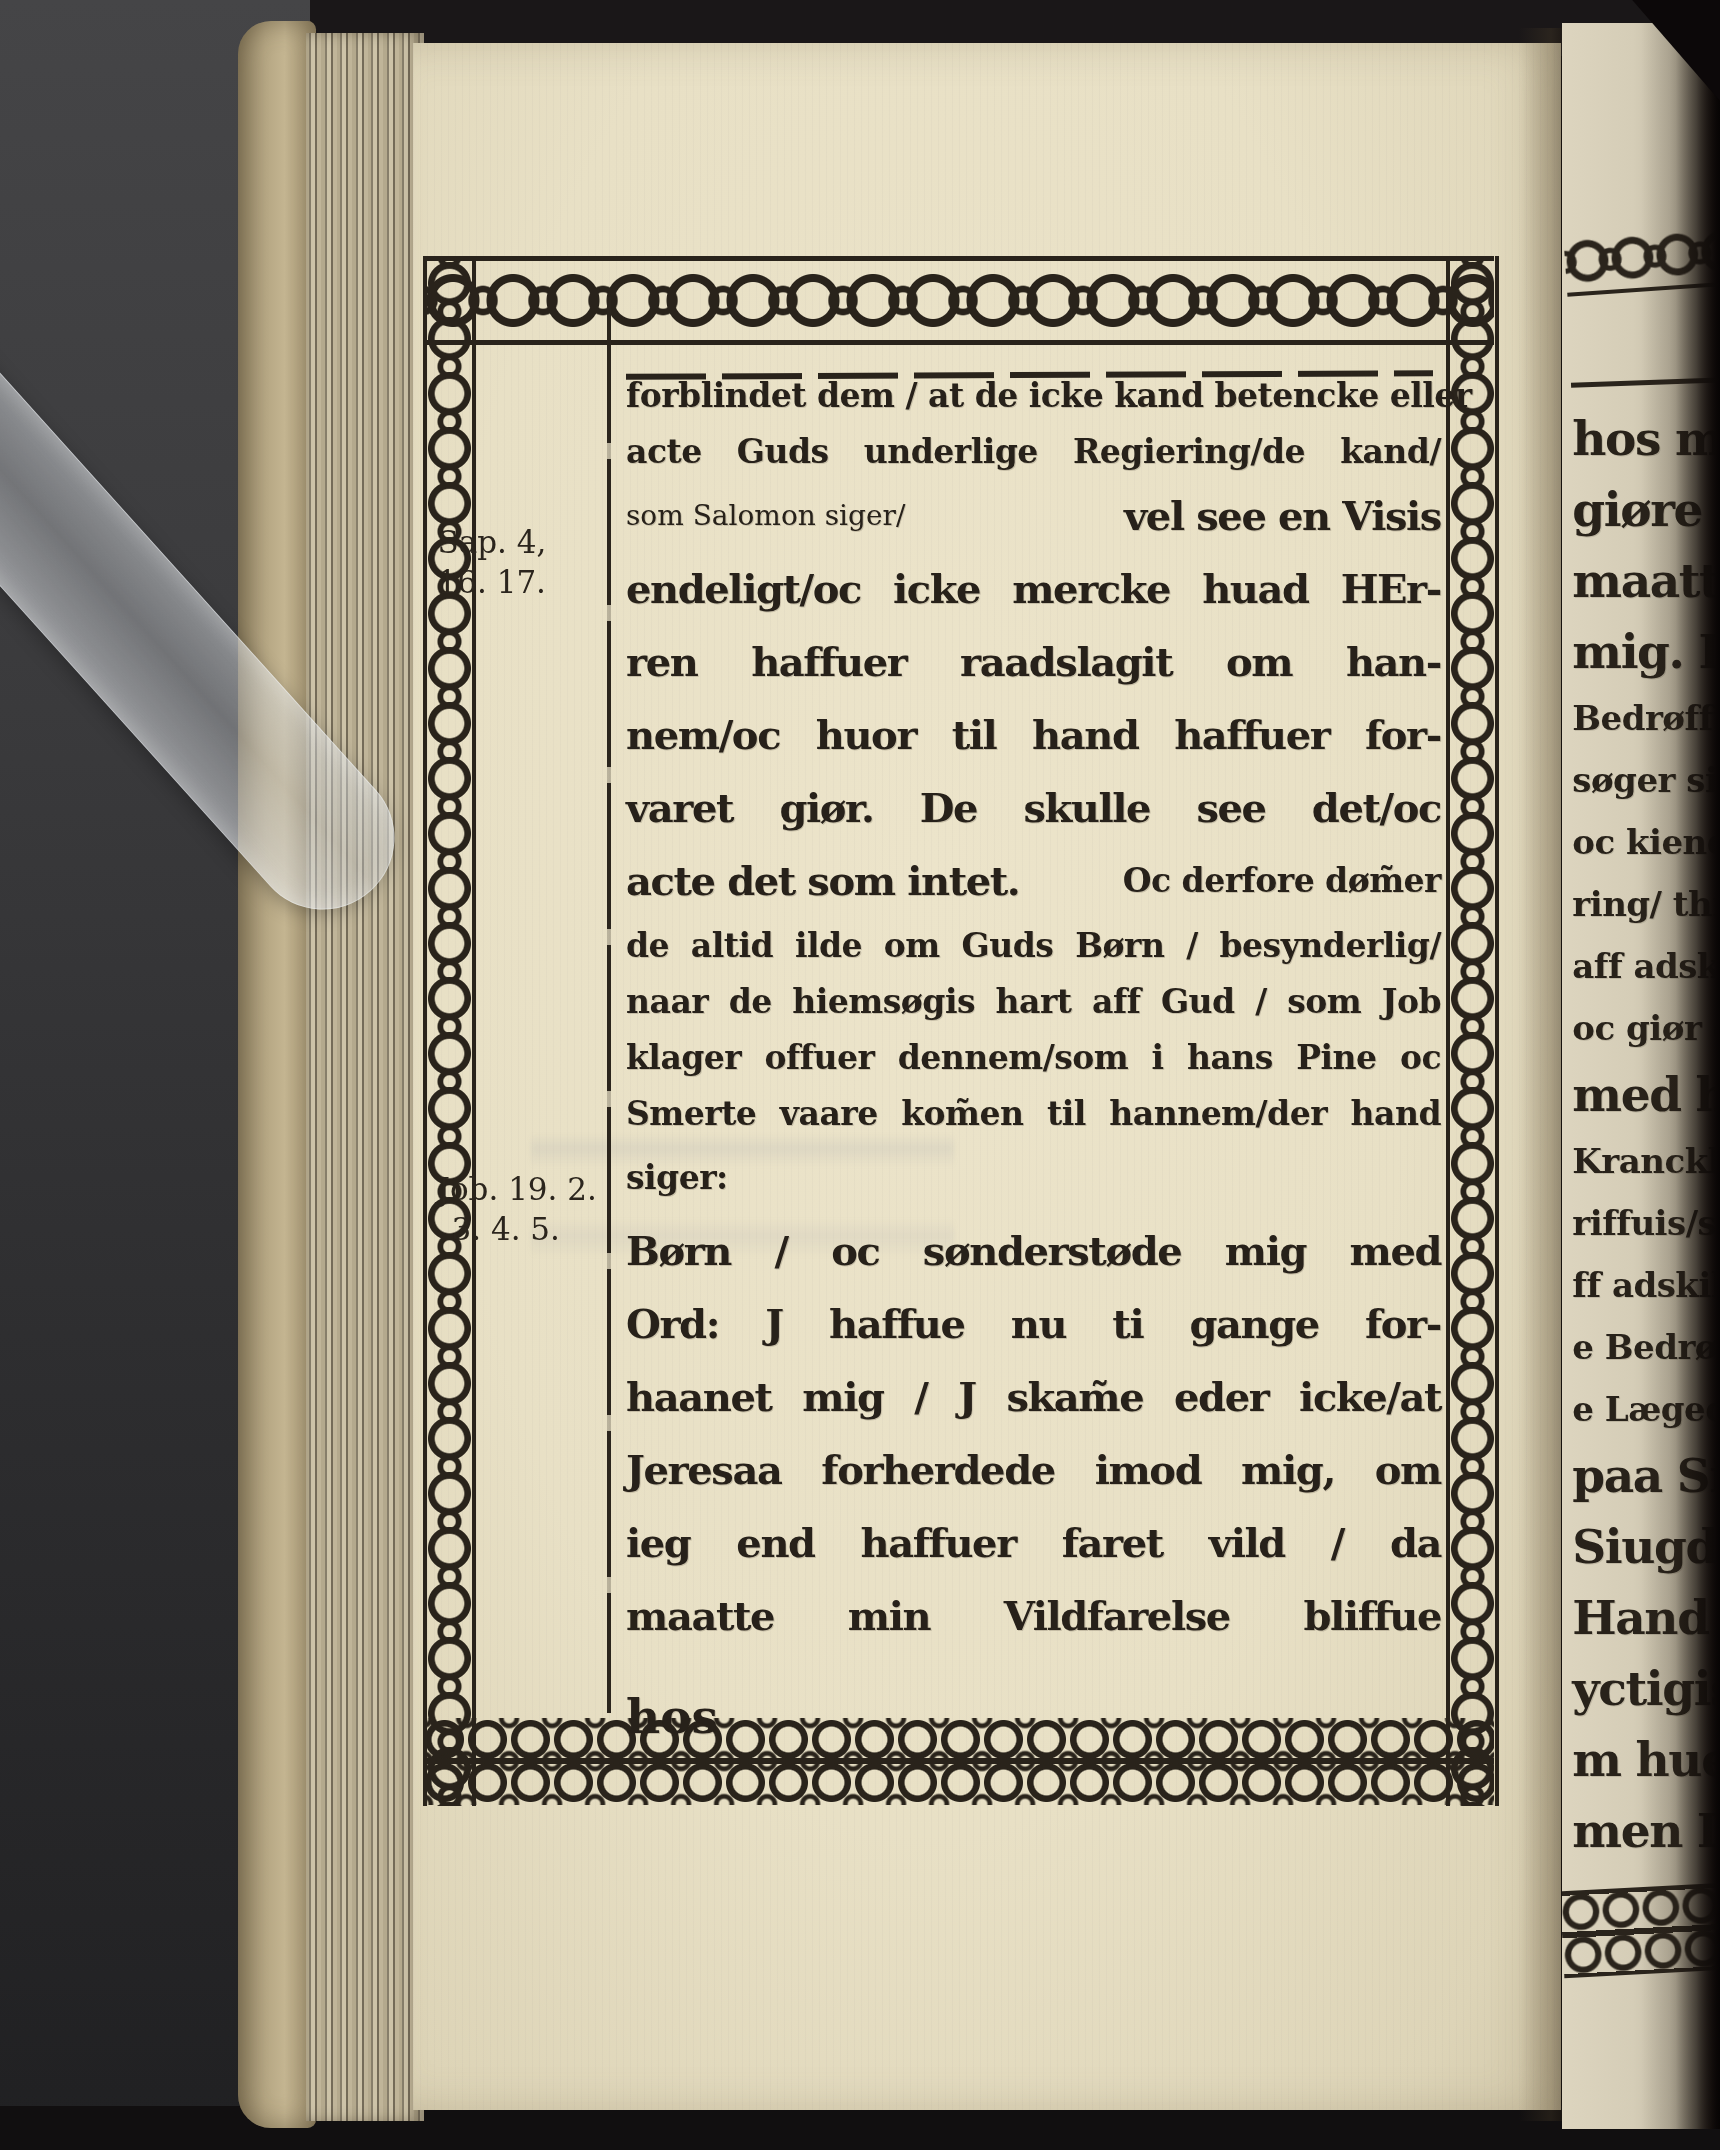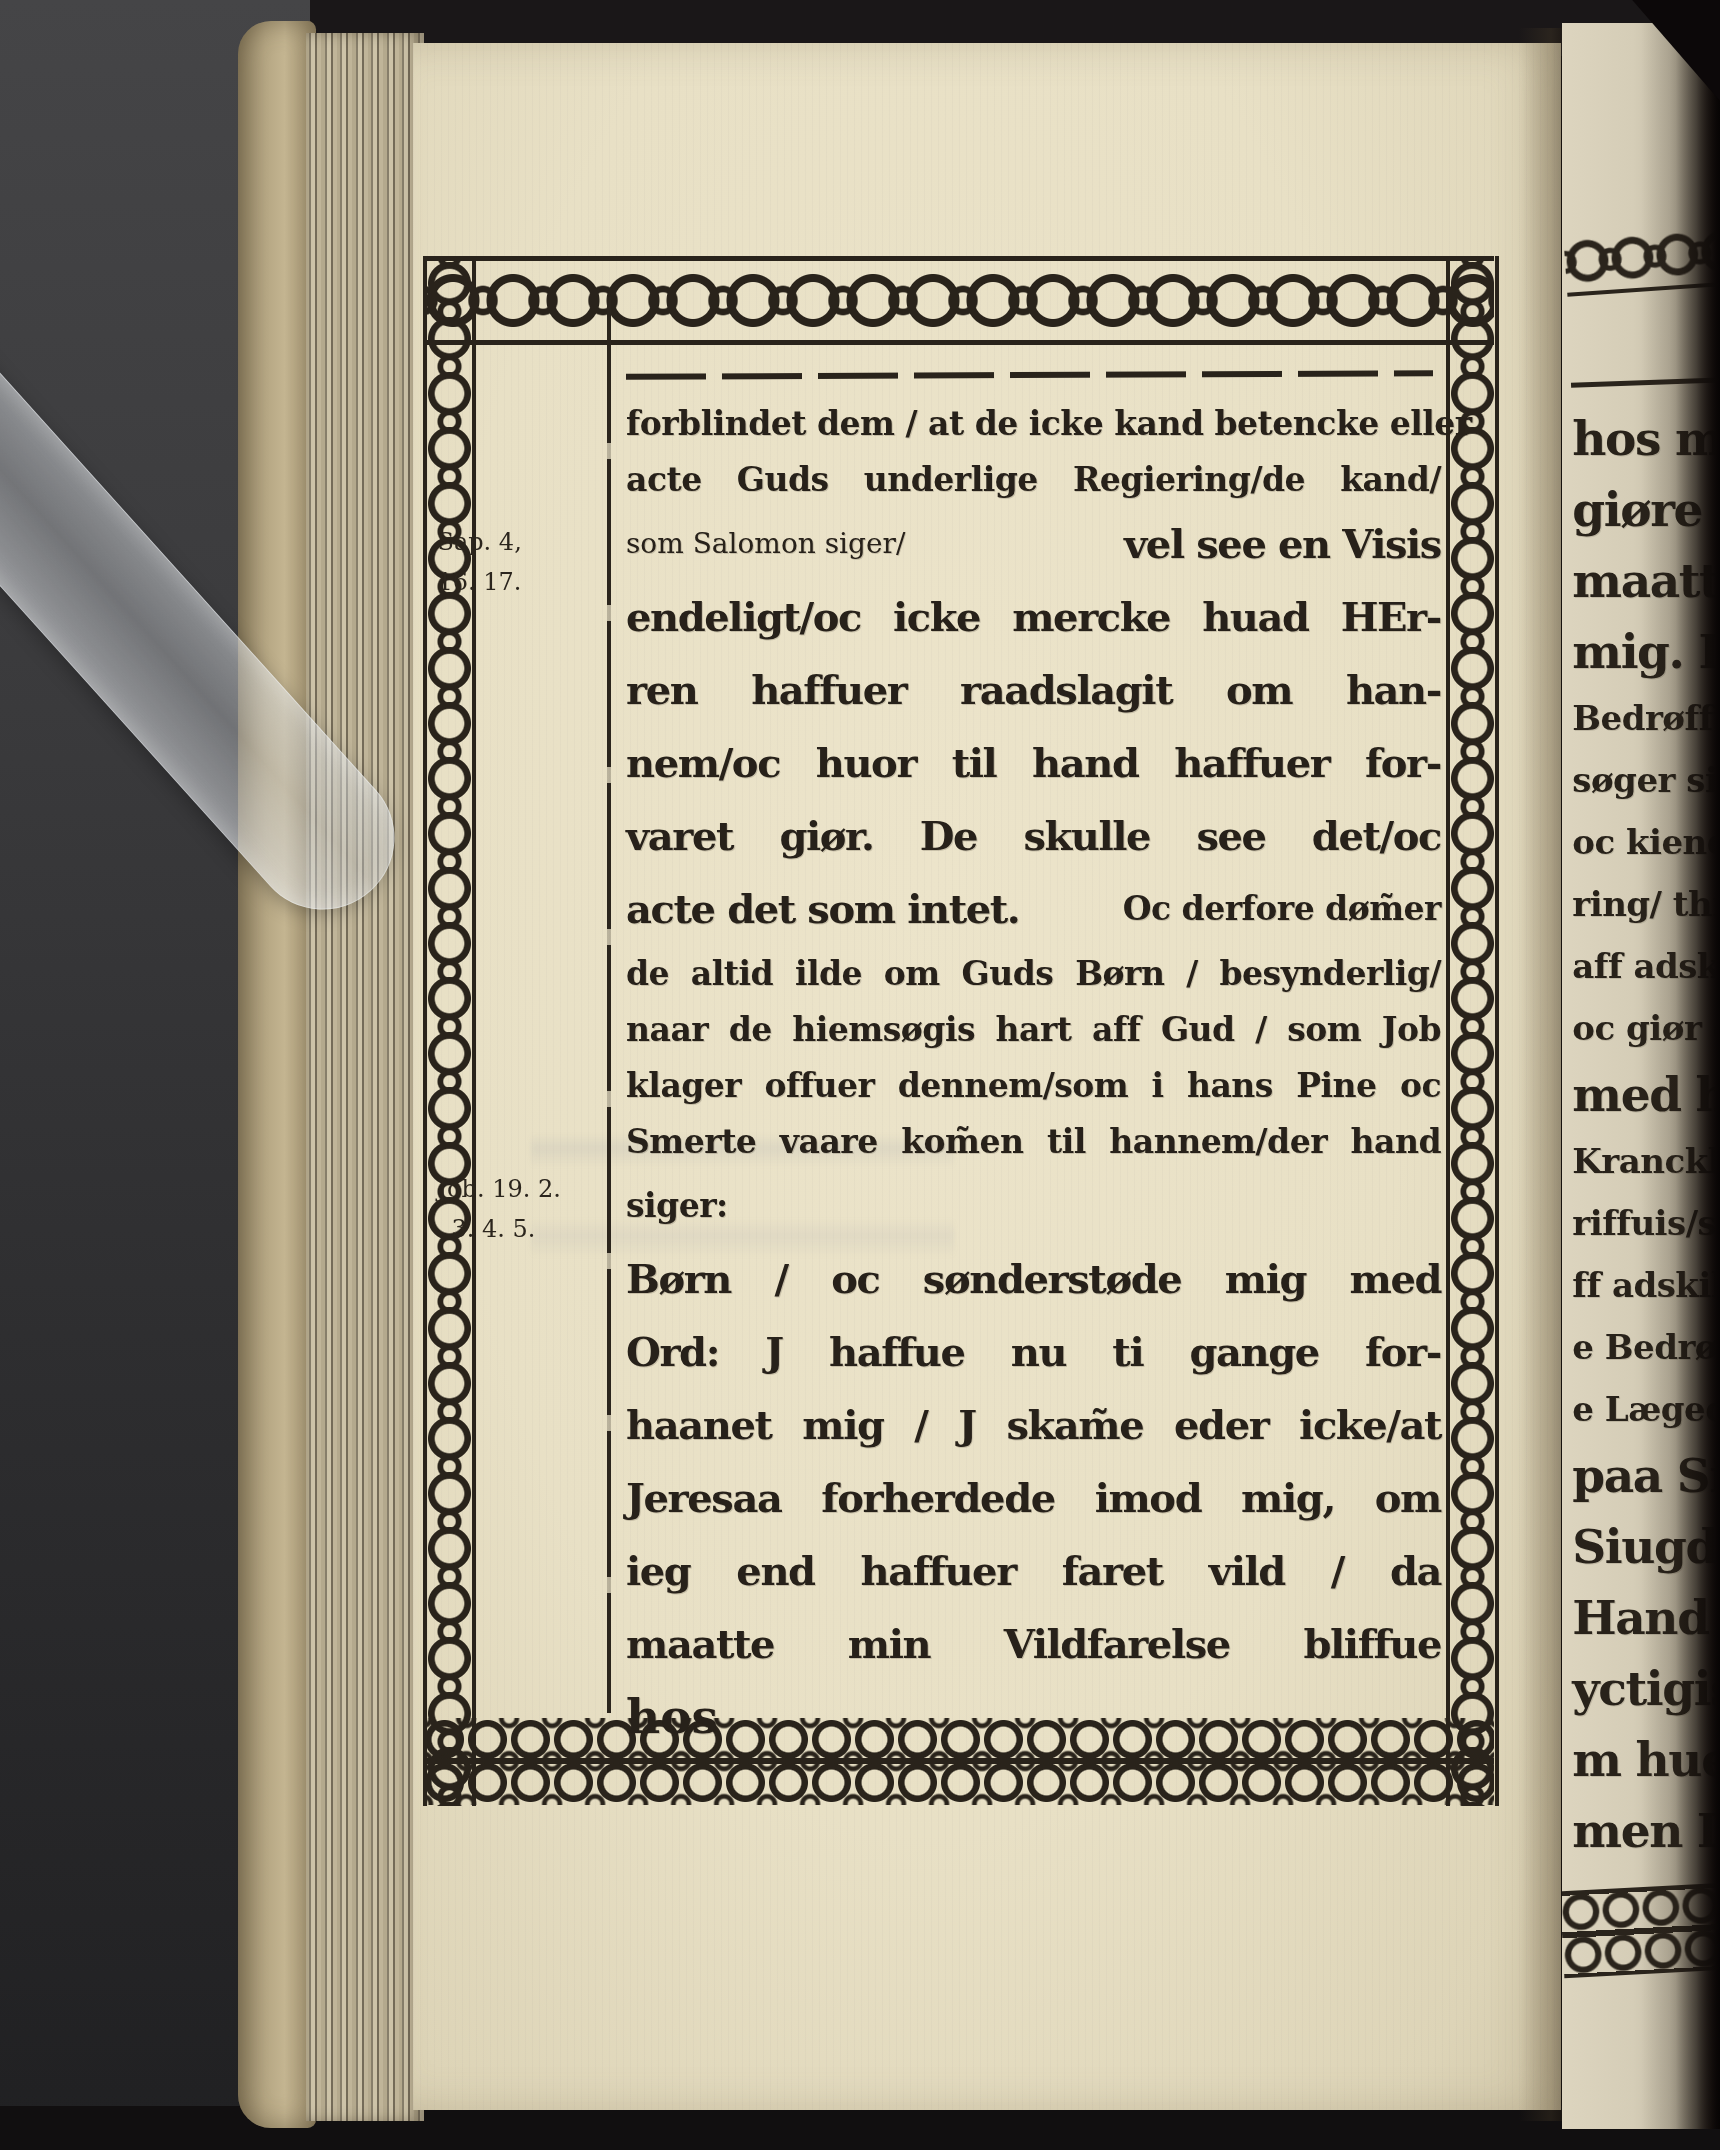--- a/index.html
+++ b/index.html
@@ -74,29 +74,29 @@
     text-align:center;font-size:55px;font-weight:bold;color:#2a241b;
     letter-spacing:1.9px;}
   .head-rule{position:absolute;left:213px;top:329px;width:807px;height:6.1px;
     background:repeating-linear-gradient(90deg,#29231b 0 80px, transparent 80px 96px);
     transform:rotate(-0.25deg);}
   .col-rule{position:absolute;left:194px;top:254px;width:4.2px;height:1416px;
     background:repeating-linear-gradient(180deg,#2b251d 0 146px, rgba(43,37,29,.25) 146px 162px);}
 
   
   .margin-note{position:absolute;left:24.5px;width:165px;color:#2b251d;
-    font-size:24px;line-height:40px;font-weight:normal;}
+    font-size:31px;line-height:40px;font-weight:normal;}
   .note1{top:479px;}
   .note2{top:1126px;}
   .note2 .mn-line:last-child{padding-left:14px;}
 
   
   .text-col{position:absolute;left:213px;top:325px;width:815px;
     display:flex;flex-direction:column;color:#27211a;
-    text-shadow:0.9px 0.9px 0 rgba(42,34,22,.18);margin-top:28px;}
+    text-shadow:0.9px 0.9px 0 rgba(42,34,22,.18);}
   .bline{width:100%;overflow:visible;white-space:nowrap;
     text-align:justify;text-align-last:justify;}
   .bline.multi{display:flex;justify-content:space-between;align-items:flex-start;}
   .ln-l{height:73px;line-height:71px;}
   .ln-m{height:56px;line-height:55px;}
   .sg-l{font-size:40px;font-weight:bold;letter-spacing:-1.4px;}
   .sg-m{font-size:33px;font-weight:bold;letter-spacing:-0.5px;}
   .sg-r{font-size:28px;font-weight:normal;letter-spacing:0;}
   .catchword{position:absolute;left:213px;top:1622px;width:815px;height:47px;
     text-align:left;font-size:47px;font-weight:bold;color:#27211a;line-height:47px;

